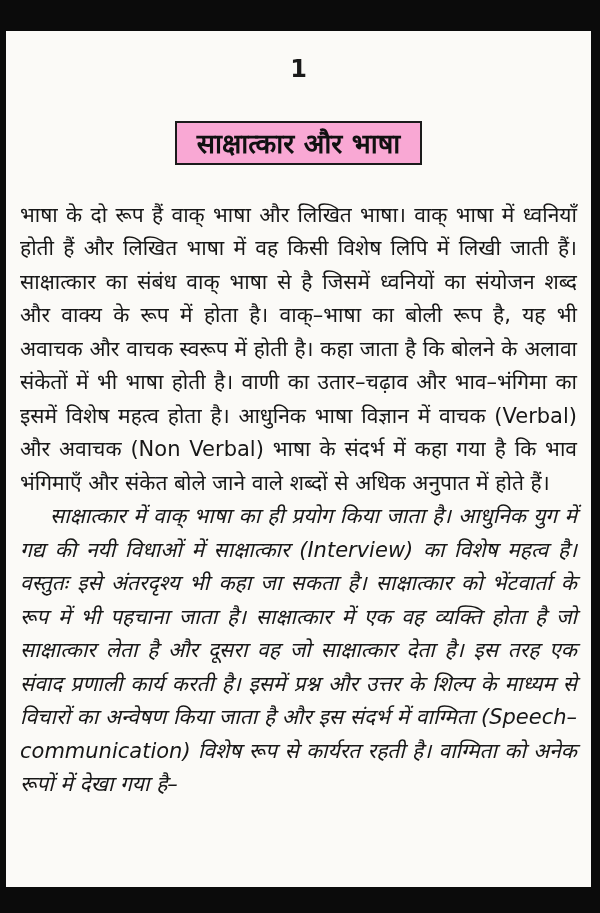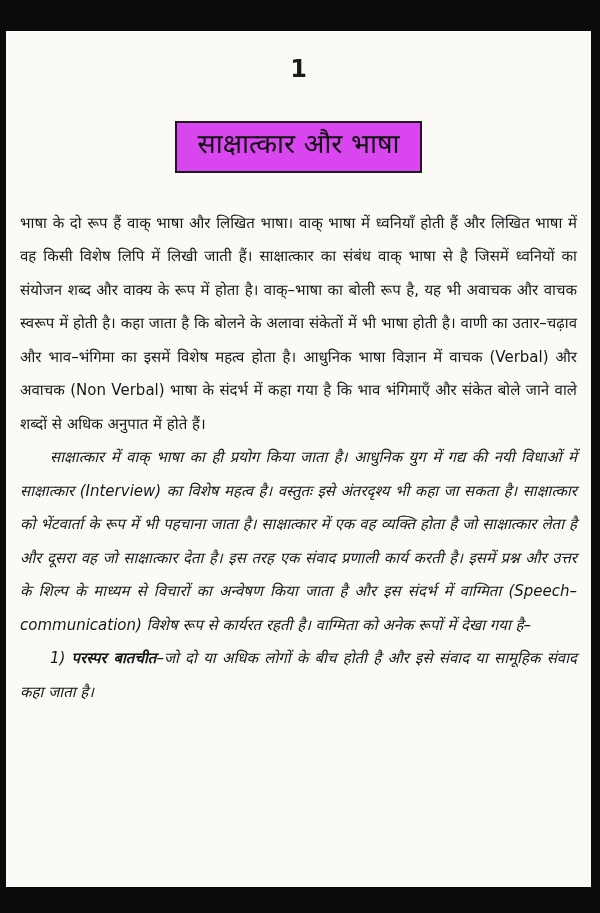--- a/index.html
+++ b/index.html
@@ -45,31 +45,31 @@
     color: #1a1a1a;
   }
 
   .title-wrap {
     display: flex;
     justify-content: center;
     margin-top: 38px;
   }
   .title-box {
     border: 2px solid #1b1b1b;
-    padding: 4px 20px 10px 20px;
+    padding: 4px 20px 2px 20px;
     font-size: 27px;
-    font-weight: normal;
+    font-weight: bold;
     line-height: 1.25;
     color: #111;
-    background: #d946ef;
+    background: #f9a8d4;
   }
 
   .body-text {
     margin-top: 34px;
-    font-size: 15px;
+    font-size: 21px;
     line-height: 33.5px;
     text-align: justify;
     color: #171717;
   }
   .body-text p {
     margin: 0;
     padding: 0;
   }
   .indent { text-indent: 30px; font-style: italic; }
   .term { font-weight: bold; }
@@ -89,17 +89,16 @@
       <div class="title-box">
         <span>साक्षात्कार और भाषा</span>
       </div>
     </div>
 
     <div class="body-text">
       <p>भाषा के दो रूप हैं वाक् भाषा और लिखित भाषा। वाक् भाषा में ध्वनियाँ होती हैं और लिखित भाषा में वह किसी विशेष लिपि में लिखी जाती हैं। साक्षात्कार का संबंध वाक् भाषा से है जिसमें ध्वनियों का संयोजन शब्द और वाक्य के रूप में होता है। वाक्–भाषा का बोली रूप है, यह भी अवाचक और वाचक स्वरूप में होती है। कहा जाता है कि बोलने के अलावा संकेतों में भी भाषा होती है। वाणी का उतार–चढ़ाव और भाव–भंगिमा का इसमें विशेष महत्व होता है। आधुनिक भाषा विज्ञान में वाचक (Verbal) और अवाचक (Non Verbal) भाषा के संदर्भ में कहा गया है कि भाव भंगिमाएँ और संकेत बोले जाने वाले शब्दों से अधिक अनुपात में होते हैं।</p>
 
       <p class="indent">साक्षात्कार में वाक् भाषा का ही प्रयोग किया जाता है। आधुनिक युग में गद्य की नयी विधाओं में साक्षात्कार (Interview) का विशेष महत्व है। वस्तुतः इसे अंतरदृश्य भी कहा जा सकता है। साक्षात्कार को भेंटवार्ता के रूप में भी पहचाना जाता है। साक्षात्कार में एक वह व्यक्ति होता है जो साक्षात्कार लेता है और दूसरा वह जो साक्षात्कार देता है। इस तरह एक संवाद प्रणाली कार्य करती है। इसमें प्रश्न और उत्तर के शिल्प के माध्यम से विचारों का अन्वेषण किया जाता है और इस संदर्भ में वाग्मिता (Speech–communication) विशेष रूप से कार्यरत रहती है। वाग्मिता को अनेक रूपों में देखा गया है–</p>
 
-      <p class="indent"><span>1) </span><span class="term">परस्पर बातचीत</span><span>–जो दो या अधिक लोगों के बीच होती है और इसे संवाद या सामूहिक संवाद कहा जाता है।</span></p>
     </div>
 
   </div>
 </div>
 
 </body></html>

